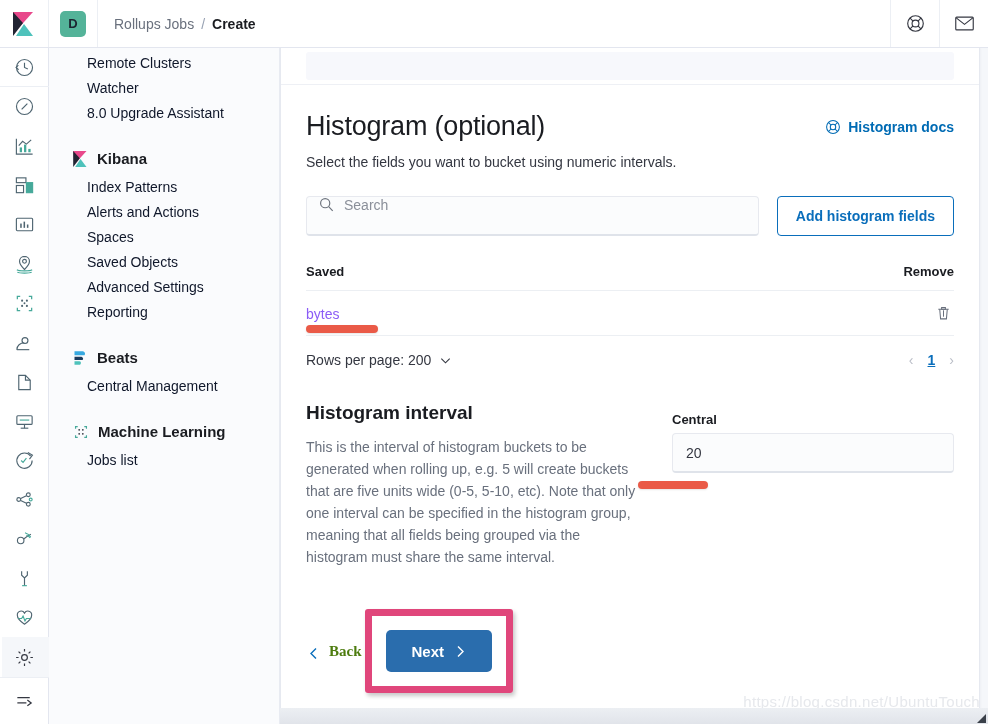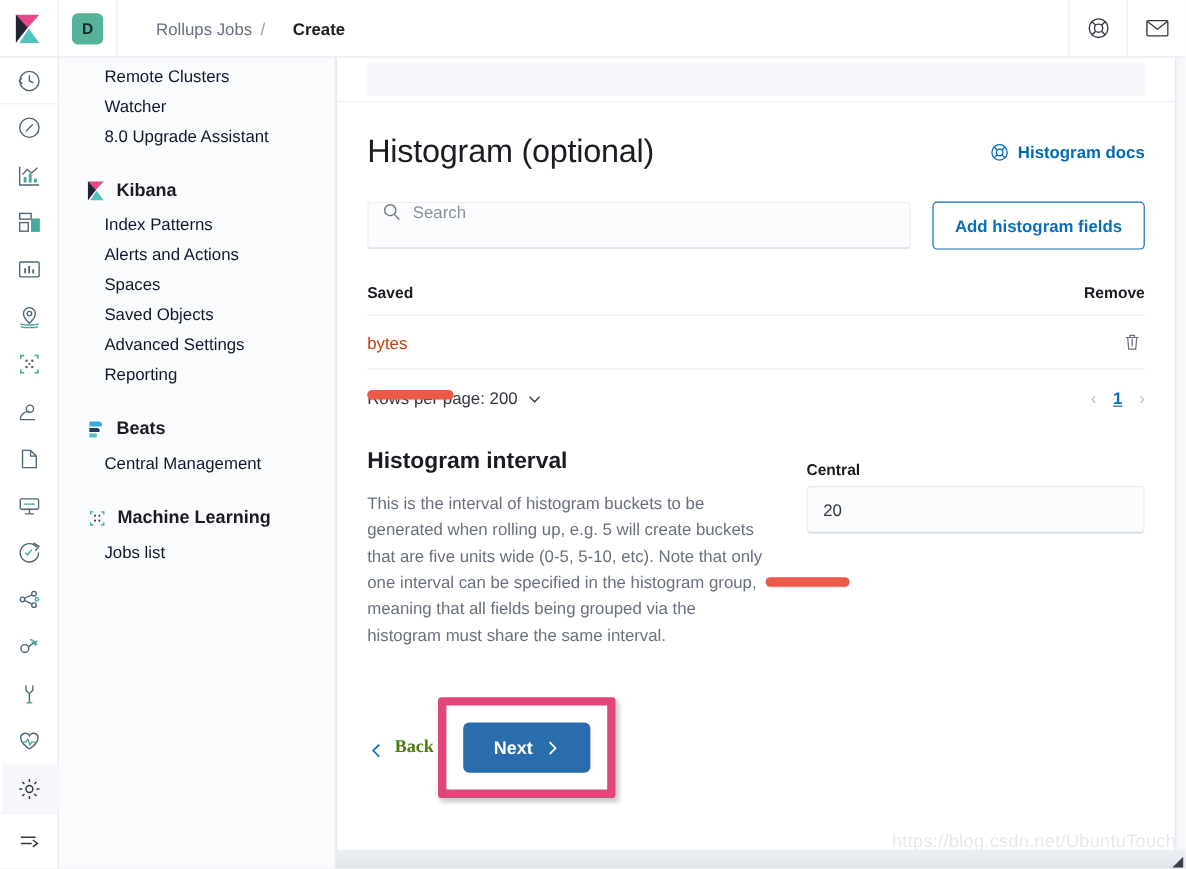--- a/index.html
+++ b/index.html
@@ -26,21 +26,21 @@
   .space-avatar-wrap {
     width: 49px; height: 47px; display: flex; align-items: center; justify-content: center;
     border-right: 1px solid #eceff4;
   }
   .space-avatar {
     width: 26px; height: 26px; border-radius: 5px; background: #54b399;
     color: #1b2430; font-size: 13px; font-weight: 700;
     display: flex; align-items: center; justify-content: center;
   }
   .breadcrumbs { display: flex; align-items: center; gap: 7px; padding-left: 16px; font-size: 14px; }
-  .crumb { color: #69707d; margin-left: 16px; }
+  .crumb { color: #69707d; }
   .crumb.current { color: #1a1c21; font-weight: 700; }
   .crumb-sep { color: #98a2b3; font-size: 14px; }
   .topbar-right { margin-left: auto; display: flex; align-items: center; height: 47px; }
   .tb-btn {
     width: 49px; height: 47px; display: flex; align-items: center; justify-content: center;
     border-left: 1px solid #eceff4;
   }
 
   
   .rail {
@@ -135,21 +135,21 @@
 
   
   .tbl { margin-top: 28px; }
   .tbl-head {
     display: flex; justify-content: space-between; align-items: center;
     font-size: 13px; font-weight: 700; color: #1a1c21;
     padding-bottom: 11px; border-bottom: 1px solid #eceff3;
   }
   .tbl-row {
     display: flex; justify-content: space-between; align-items: center;
-    padding: 14px 0 13px 0; border-bottom: 1px solid #eceff3; font-size: 14px; color: #c2410c;
+    padding: 14px 0 13px 0; border-bottom: 1px solid #eceff3; font-size: 14px; color: #8b5cf6;
   }
   .trash-btn { background: none; border: none; cursor: pointer; padding: 0 2px; }
 
   .tbl-foot {
     display: flex; justify-content: space-between; align-items: center;
     padding-top: 16px; font-size: 14px; color: #343741;
   }
   .rows-per-page { display: flex; align-items: center; gap: 8px; cursor: pointer; }
   .pager { display: flex; align-items: center; gap: 14px; }
   .pager-num {
@@ -497,20 +497,21 @@
                 <line x1="4.5" y1="4.5" x2="7.5" y2="7.5"></line>
                   <line x1="12.5" y1="12.5" x2="15.5" y2="15.5"></line>
                 <line x1="15.5" y1="4.5" x2="12.5" y2="7.5"></line>
                   <line x1="7.5" y1="12.5" x2="4.5" y2="15.5"></line>
               </svg>
             </span>
             <span>Histogram docs</span>
           </a>
         </div>
 
+        <p class="subtitle">Select the fields you want to bucket using numeric intervals.</p>
 
         <div class="search-row">
           <div class="search-box">
             <span>
               <svg width="15" height="15" viewBox="0 0 16 16" fill="none" stroke="#6c727c" stroke-width="1.25">
                 <circle cx="6.6" cy="6.6" r="4.9"></circle>
                   <line x1="10.3" y1="10.3" x2="14.6" y2="14.8"></line>
               </svg>
             </span>
             <input type="text" placeholder="Search" style="">

